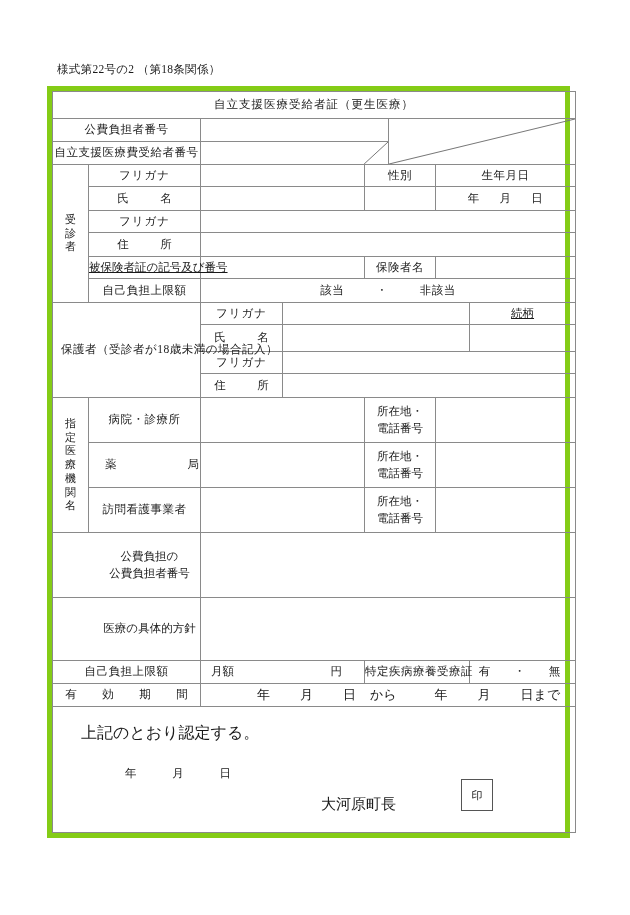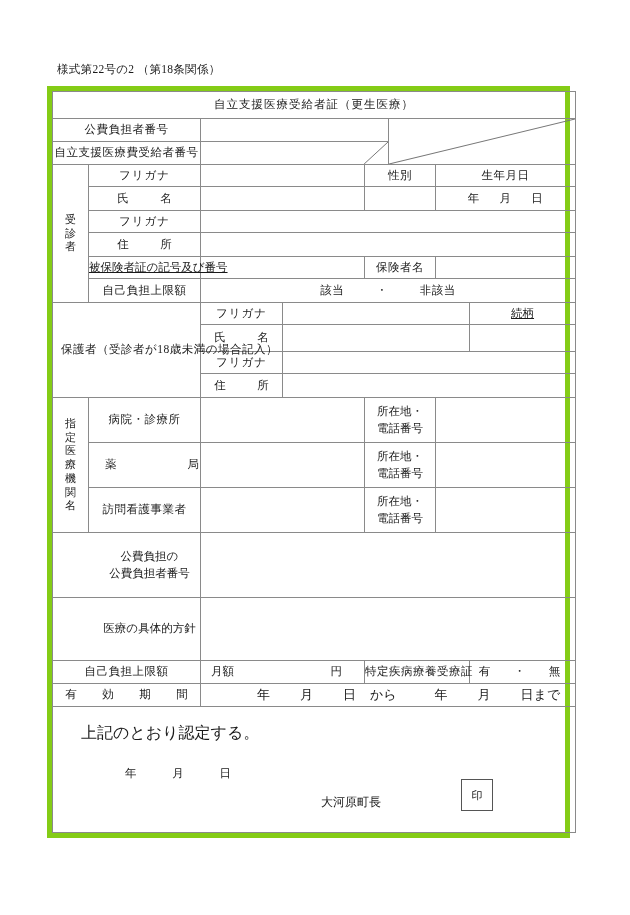--- a/index.html
+++ b/index.html
@@ -160,21 +160,21 @@
   }
   .cert-date {
     position: absolute;
     left: 72px; top: 58px;
     font-size: 11.5px;
     white-space: nowrap;
   }
   .cert-mayor {
     position: absolute;
     left: 268px; top: 86px;
-    font-size: 12px;
+    font-size: 15px;
     white-space: nowrap;
   }
   .cert-seal {
     position: absolute;
     left: 408px; top: 72px;
     width: 30px; height: 30px;
     border: 1px solid #555;
     display: flex;
     align-items: center;
     justify-content: center;

